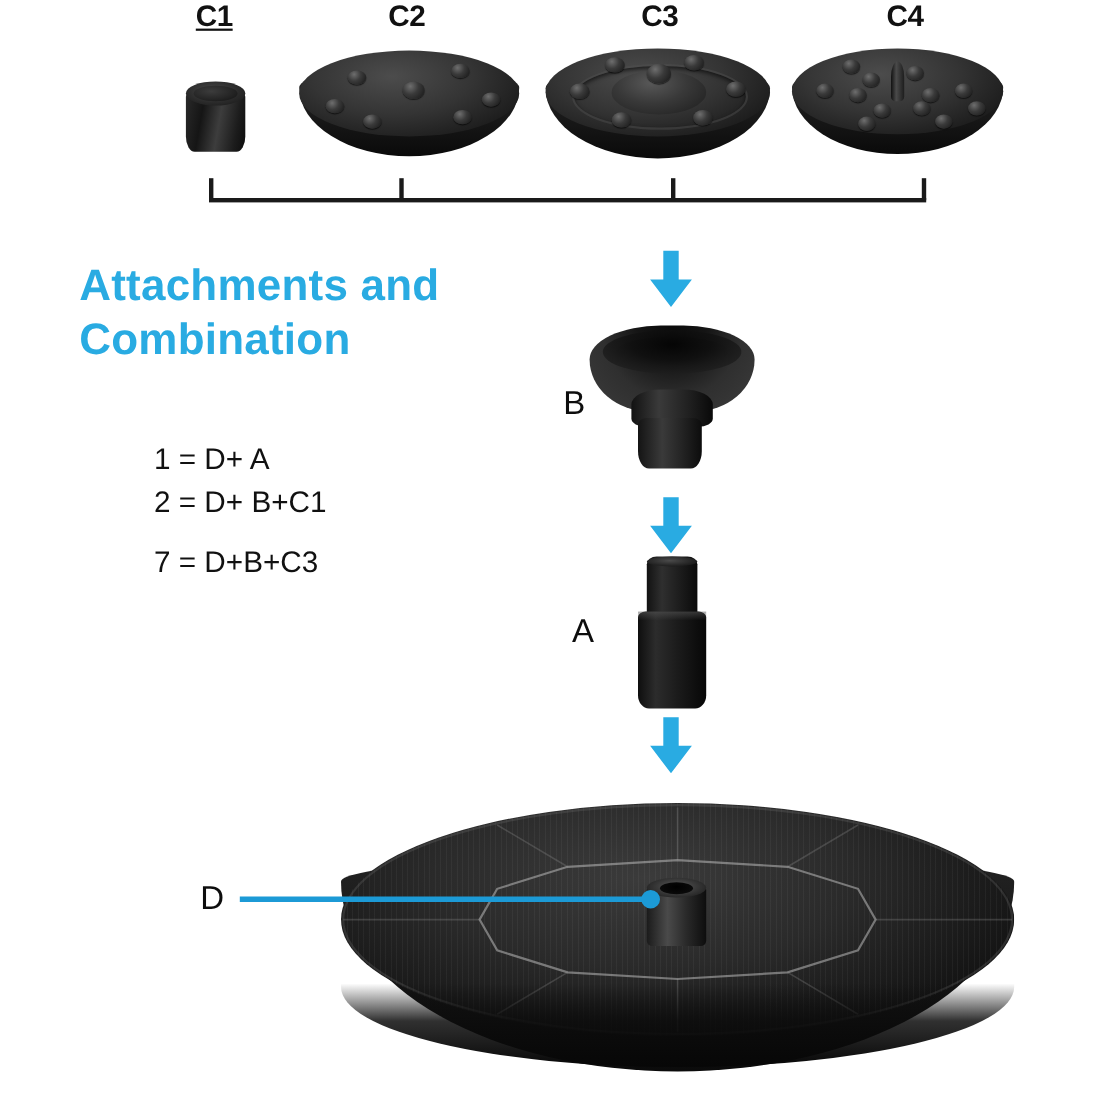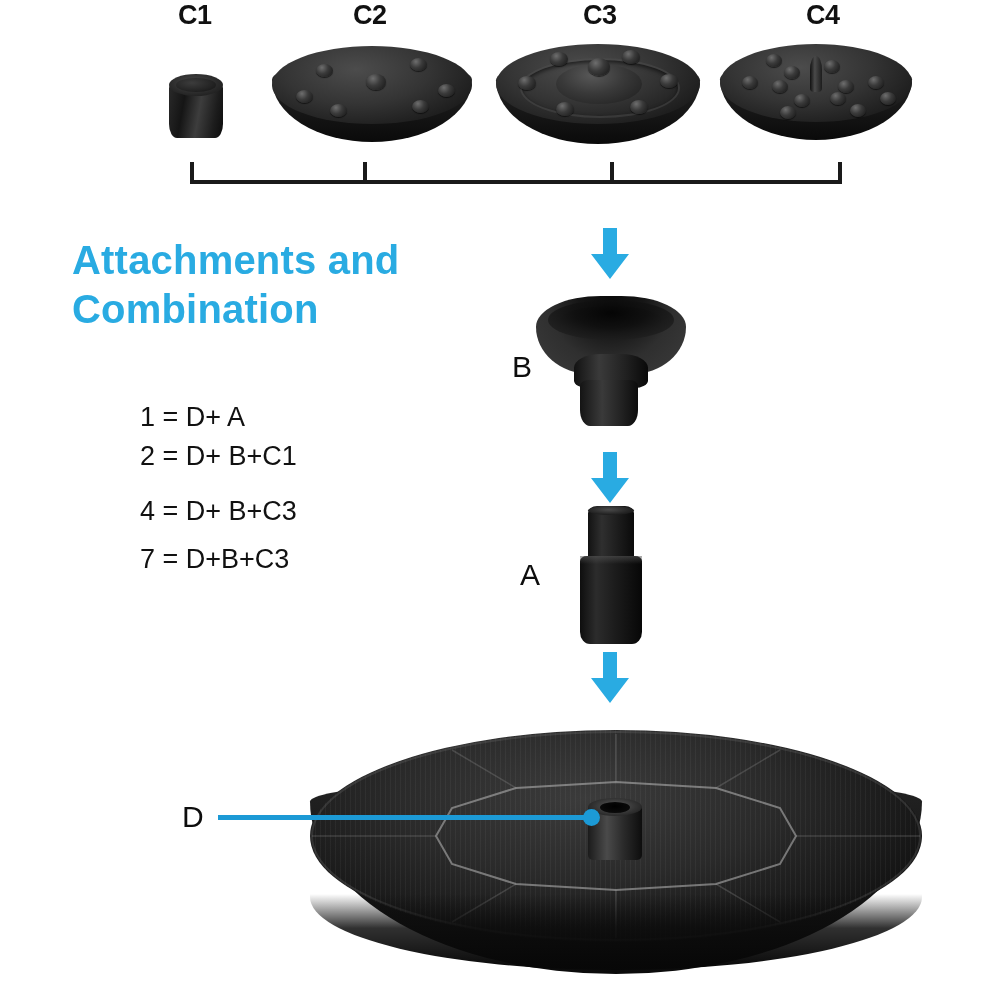--- a/index.html
+++ b/index.html
@@ -135,21 +135,21 @@
   }
 
   .leader-line { background: #1c9ad6; }
   .leader-dot { background: #1c9ad6; border-radius: 50%; }
 </style>
 </head>
 <body>
 
 <div id="stage">
 
-  <div class="abs part-label" style="left:178px; top:2px;">C1</div>
+  <div class="abs part-label" style="left:178px; top:2px;text-decoration:underline;">C1</div>
   <div class="abs part-label" style="left:353px; top:2px;">C2</div>
   <div class="abs part-label" style="left:583px; top:2px;">C3</div>
   <div class="abs part-label" style="left:806px; top:2px;">C4</div>
 
   <div class="abs" style="left:167px; top:74px; width:58px; height:68px;">
     <div class="abs c1-body" style="left:2px; top:10px; width:54px; height:54px;"></div>
     <div class="abs c1-top" style="left:2px; top:0px;  width:54px; height:22px;"></div>
     <div class="abs" style="left:9px; top:4px; width:40px; height:14px; border-radius:50%;
          background:radial-gradient(ellipse at 40% 35%, #3c3c3c 0%, #242424 60%, #111 100%);"></div>
   </div>
@@ -212,21 +212,20 @@
     <div class="abs bracket-line" style="left:424px; top:0px; width:4px; height:20px;"></div>
     <div class="abs bracket-line" style="left:652px; top:0px; width:4px; height:20px;"></div>
   </div>
 
   <div class="abs title" style="left:72px; top:236px; width:420px; color:#29abe2;">Attachments and
 Combination</div>
 
   <div class="abs" style="left:140px; top:404px; width:260px;">
     <div class="combo-item" style="margin-bottom:12px;">1 = D+ A</div>
     <div class="combo-item" style="margin-bottom:28px;">2 = D+ B+C1</div>
-    <div class="combo-item" style="margin-bottom:21px;">4 = D+ B+C3</div>
     <div class="combo-item">7 = D+B+C3</div>
   </div>
 
   <div class="abs arrow-wrap" style="left:588px; top:226px;">
     <svg width="44" height="56" viewBox="0 0 44 56">
       <polygon points="15,2 29,2 29,28 41,28 22,53 3,28 15,28" fill="#29abe2"></polygon>
     </svg>
   </div>
 
   <div class="abs" style="left:536px; top:296px; width:150px; height:134px;">

